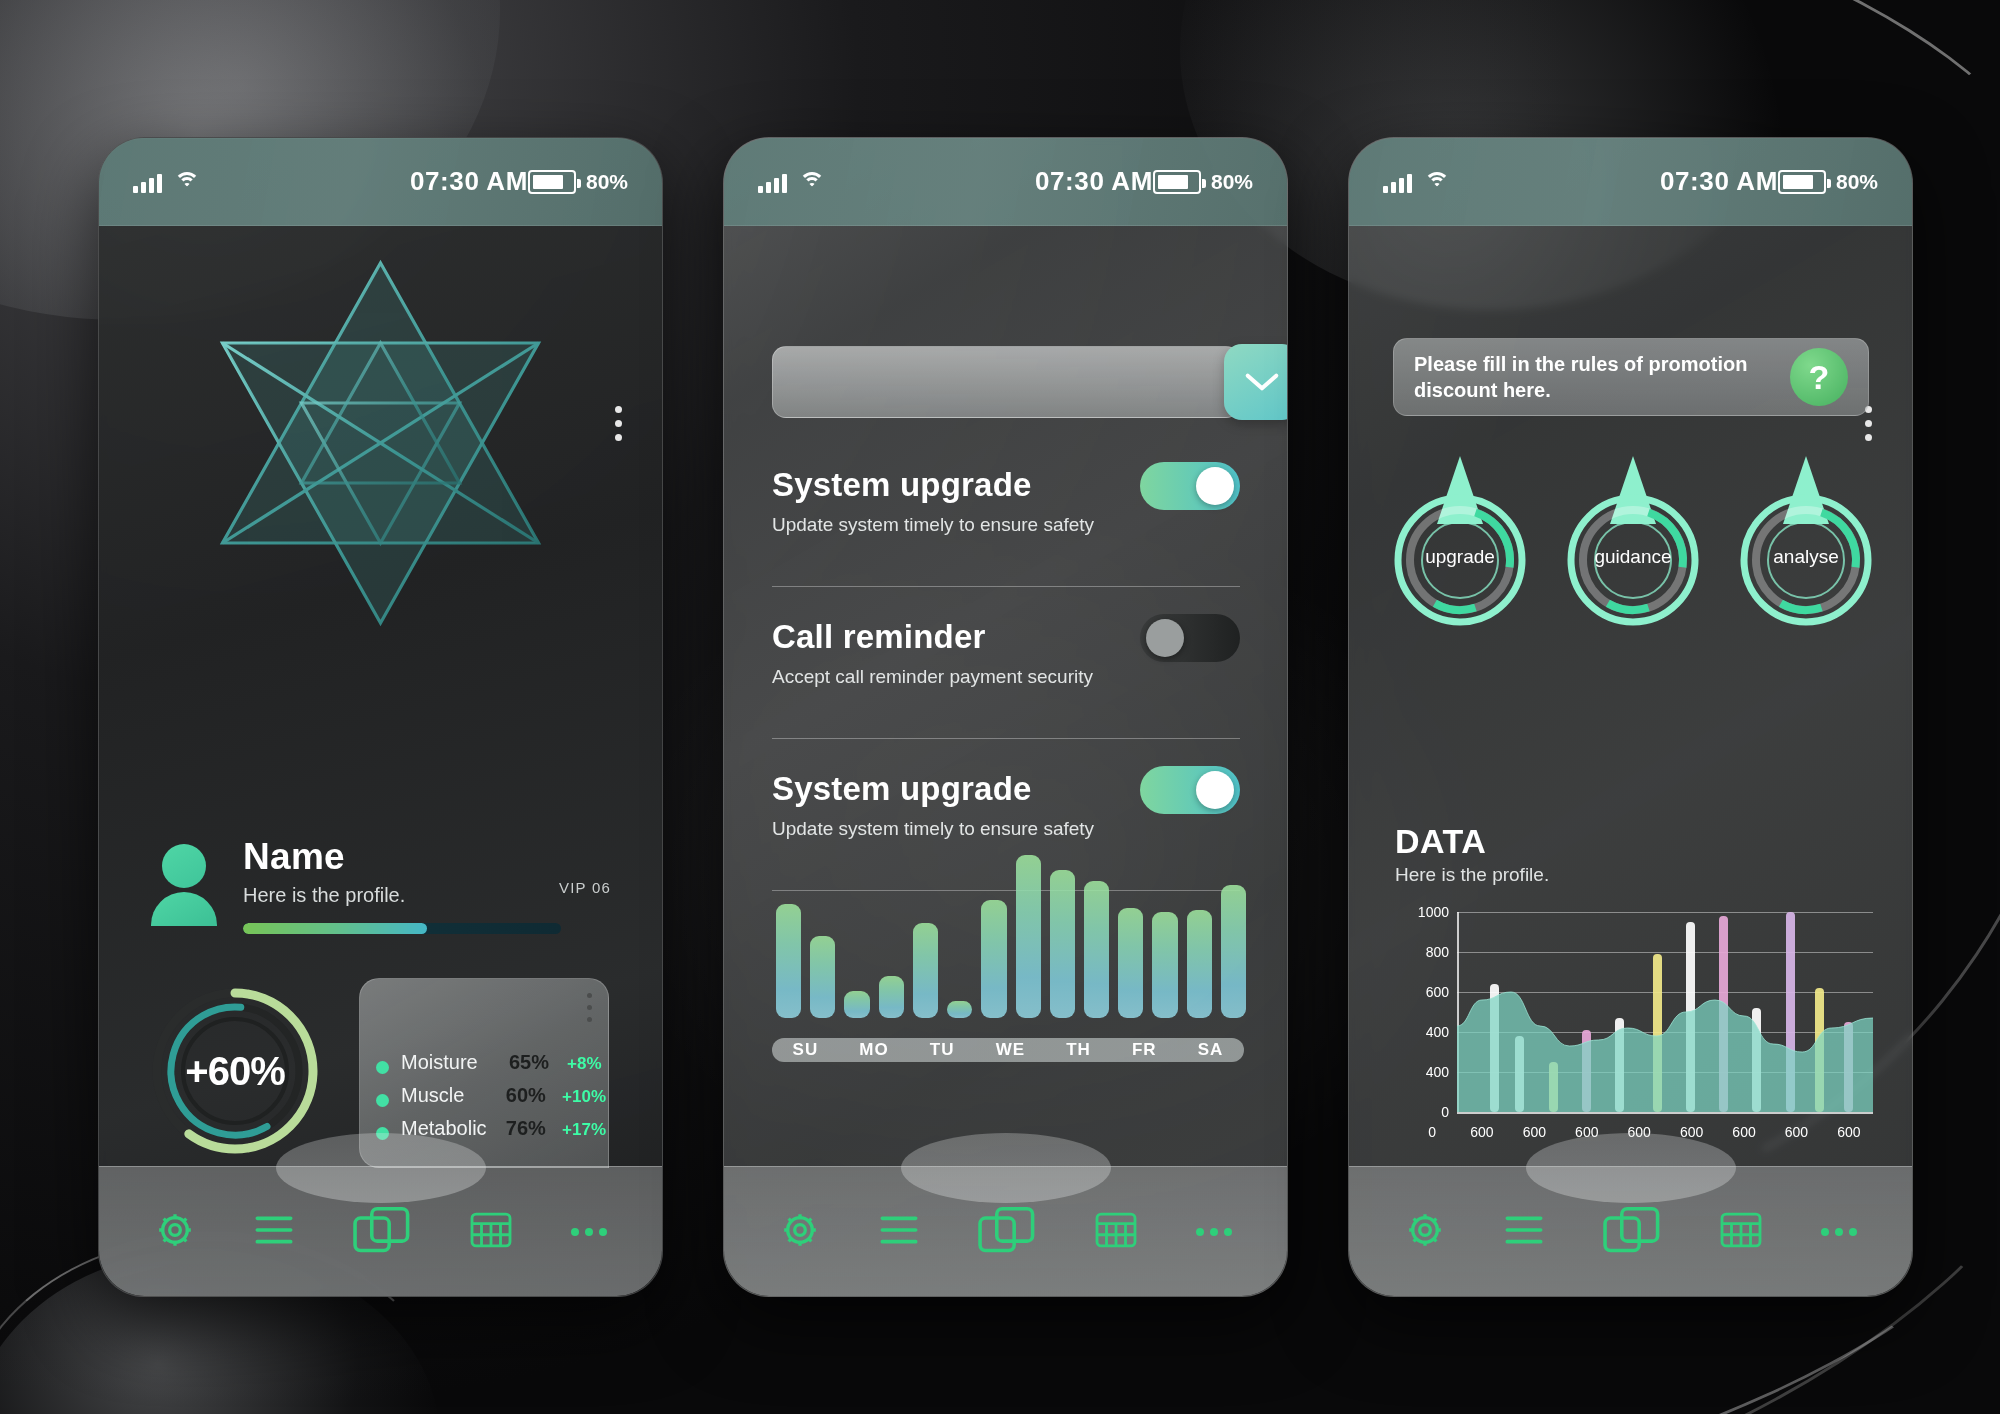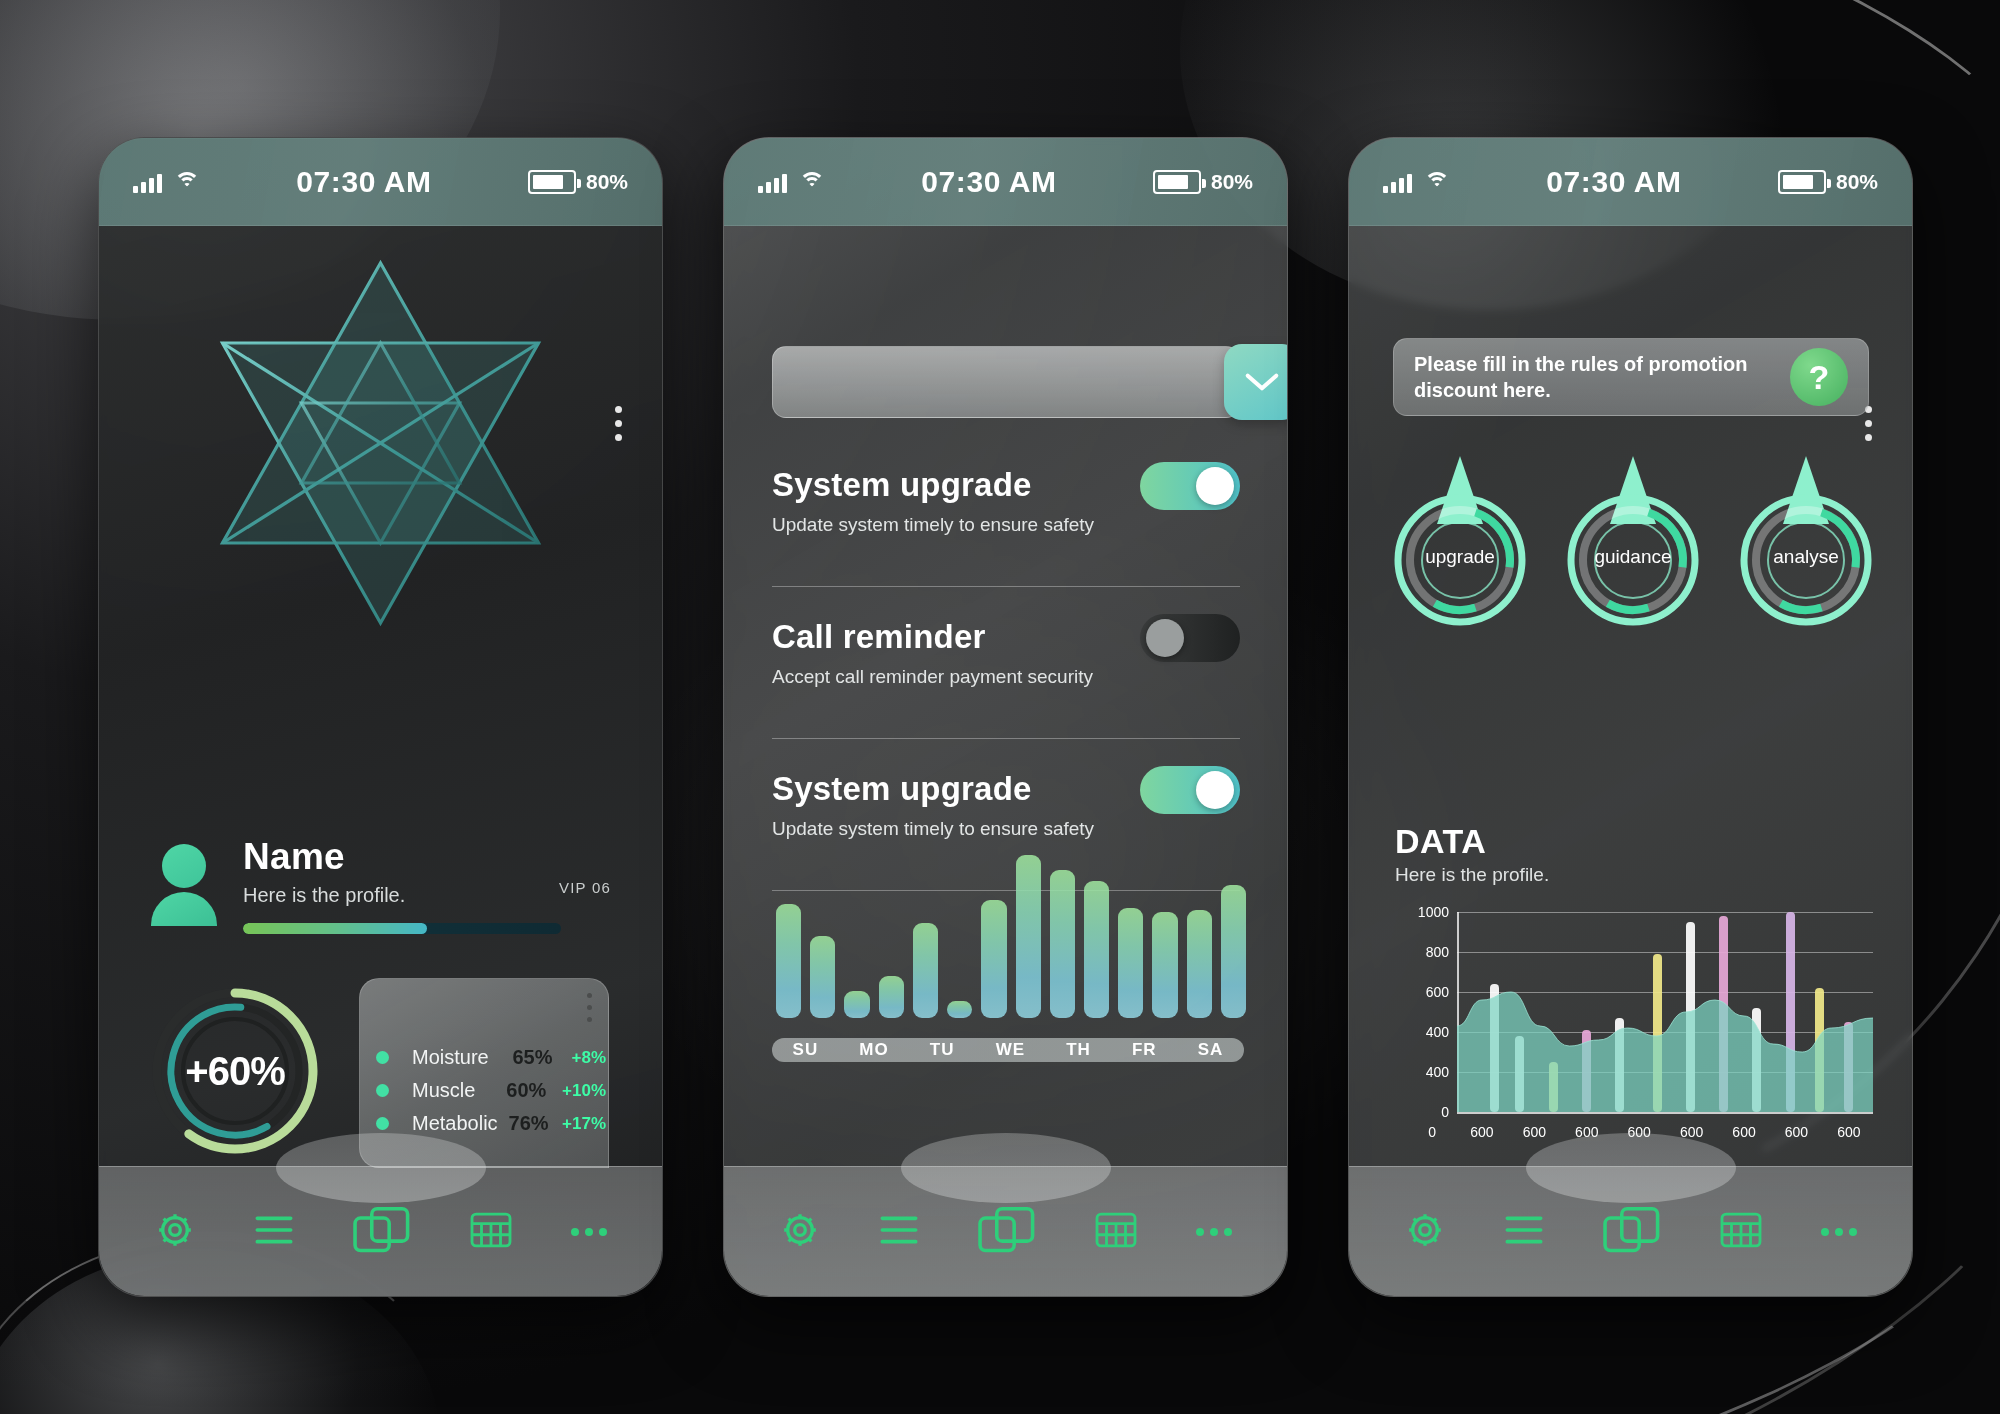--- a/index.html
+++ b/index.html
@@ -52,21 +52,21 @@
   .bars i:nth-child(1){height:7px}.bars i:nth-child(2){height:11px}
   .bars i:nth-child(3){height:15px}.bars i:nth-child(4){height:19px}
   .wifi { position:relative; width:26px; height:20px; }
   .wifi b { position:absolute; left:50%; transform:translateX(-50%);
             border:3px solid #fff; border-bottom-color:transparent;
             border-left-color:transparent; border-right-color:transparent;
             border-radius:50%; }
   .wifi b:nth-child(1){ width:26px;height:26px; top:0; }
   .wifi b:nth-child(2){ width:16px;height:16px; top:5px; }
   .wifi b:nth-child(3){ width:7px;height:7px; top:11px; border-width:3.5px; }
-  .sb-time { flex:1; text-align:center; font-size:30px; font-weight:bold; letter-spacing:.6px; }
+  .sb-time { flex:1; text-align:right; font-size:26px; font-weight:bold; letter-spacing:.6px; }
   .sb-right { display:flex; align-items:center; gap:10px; font-size:21px; font-weight:bold; }
   .batt { width:48px; height:24px; border:2.5px solid #fff; border-radius:4px;
           position:relative; padding:3px; }
   .batt::after{ content:''; position:absolute; right:-7px; top:7px; width:4px; height:9px;
           background:#fff; border-radius:0 2px 2px 0; }
   .batt i { display:block; height:100%; width:78%; background:#fff; border-radius:1px; }
 
   
   .kebab { position:absolute; right:40px; display:flex; flex-direction:column; gap:7px; }
   .kebab span { width:7px; height:7px; border-radius:50%; background:#e8e8e8; }
@@ -89,21 +89,21 @@
   .pbar i { display:block; height:100%; width:58%;
             background:linear-gradient(90deg,#77c457,#63c08a,#45b7c6); border-radius:6px; }
   .donutwrap { position:absolute; left:48px; top:845px; width:176px; height:176px; }
   .statcard { position:absolute; left:260px; top:840px; width:250px; height:190px;
       border-radius:20px 20px 0 20px;
       background:linear-gradient(150deg, rgba(196,199,199,.52) 0%, rgba(168,172,172,.46) 50%, rgba(150,154,154,.42) 100%);
       border:1px solid rgba(255,255,255,.18); }
   .statcard .kb { position:absolute; right:16px; top:14px; }
   .statcard .kb span { background:#4b4d4d; width:5px; height:5px; }
   .stat-list { position:absolute; left:16px; top:62px; width:230px; }
-  .stat-row { display:flex; align-items:center; height:33px;gap:11px; }
+  .stat-row { display:flex; align-items:flex-end; height:33px; }
   .stat-dot { width:13px; height:13px; border-radius:50%; background:#42e0a4; margin-right:12px; flex:0 0 auto;}
   .stat-label { font-size:20px; color:#f2f4f4; width:108px; }
   .stat-val { font-size:20px; color:#1d1f1f; font-weight:bold; width:58px; }
   .stat-delta { font-size:17px; color:#3dfca6; font-weight:bold; }
 
   
   .navbar { position:absolute; left:0; bottom:0; width:100%; height:130px;
       background:linear-gradient(180deg, rgba(232,234,234,.30) 0%, rgba(212,216,216,.42) 100%);
       border-top:1px solid rgba(255,255,255,.22);
       display:flex; align-items:center; justify-content:space-around; padding:0 26px;

